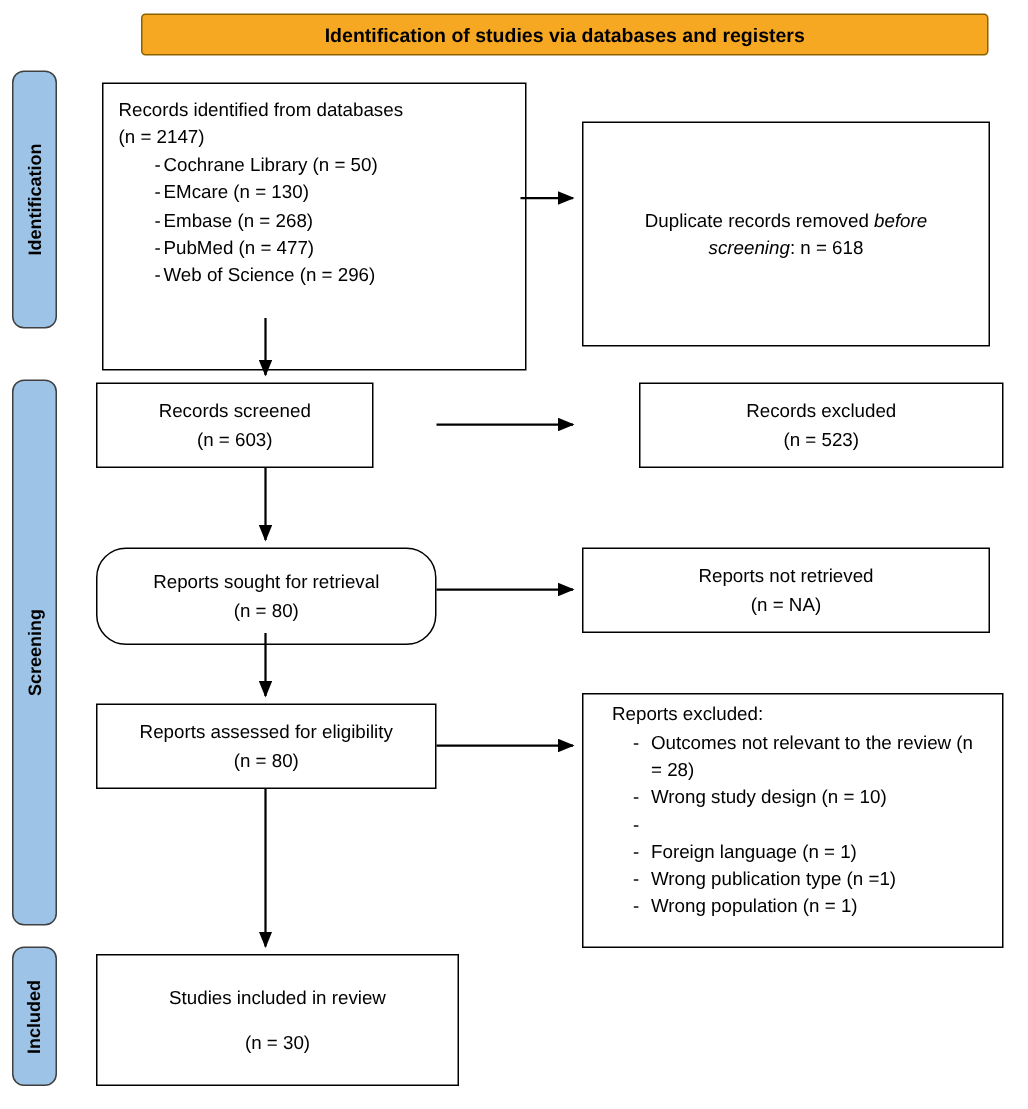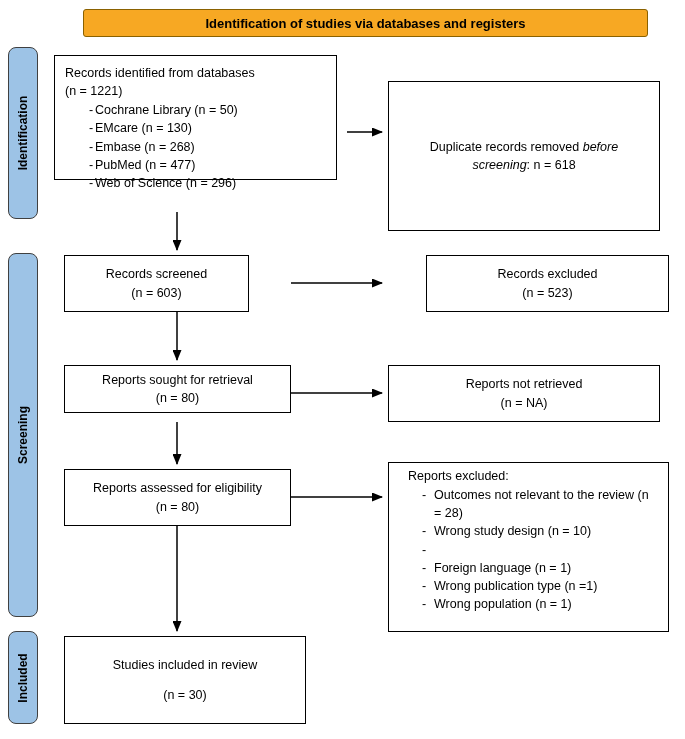--- a/index.html
+++ b/index.html
@@ -7,21 +7,21 @@
     position: relative;
     width: 685px;
     height: 739px;
     background: #ffffff;
     font-family: "Liberation Sans", sans-serif;
     color: #000000;
     overflow: hidden;
   }
   .banner {
     position: absolute;
-    left: 83px; top: 9px; width: 565px; height: 28px;
+    left: 94px; top: 9px; width: 565px; height: 28px;
     background: #F7A823;
     border: 1px solid #8a6100;
     border-radius: 3px;
     display: flex; align-items: center; justify-content: center;
     font-weight: bold; font-size: 13px;
     box-sizing: border-box;
   }
   .stage {
     position: absolute;
     width: 30px;
@@ -70,23 +70,23 @@
   <div class="stage" style="left:8px; top:47px; height:172px;">
     <span>Identification</span>
   </div>
   <div class="stage" style="left:8px; top:253px; height:364px;">
     <span>Screening</span>
   </div>
   <div class="stage" style="left:8px; top:631px; height:93px;">
     <span>Included</span>
   </div>
 
-  <div class="box" style="left:54px; top:55px; width:283px; height:125px; padding:8px 10px;">
+  <div class="box" style="left:68px; top:55px; width:283px; height:192px; padding:8px 10px;">
     <div>Records identified from databases</div>
-    <div>(n = 1221)</div>
+    <div>(n = 2147)</div>
     <ul class="list">
       <li>
         <span class="dash">-</span>
         <span>Cochrane Library (n = 50)</span>
       </li>
       <li>
         <span class="dash">-</span>
         <span>EMcare (n = 130)</span>
       </li>
       <li>
@@ -113,21 +113,21 @@
   <div class="box center" style="left:64px; top:255px; width:185px; height:57px;">
     <div>Records screened</div>
     <div>(n = 603)</div>
   </div>
 
   <div class="box center" style="left:398px; top:255px; width:243px; height:57px;margin-left:28px;">
     <div>Records excluded</div>
     <div>(n = 523)</div>
   </div>
 
-  <div class="box center" style="left:64px; top:365px; width:227px; height:48px;">
+  <div class="box center" style="left:64px; top:365px; width:227px; height:65px;border-radius:20px;">
     <div>Reports sought for retrieval</div>
     <div>(n = 80)</div>
   </div>
 
   <div class="box center" style="left:388px; top:365px; width:272px; height:57px;">
     <div>Reports not retrieved</div>
     <div>(n = NA)</div>
   </div>
 
   <div class="box center" style="left:64px; top:469px; width:227px; height:57px;">

